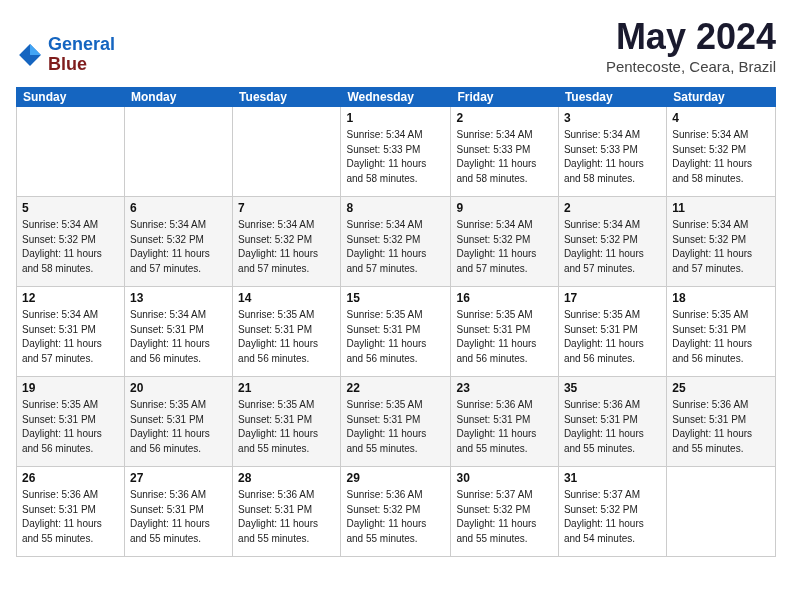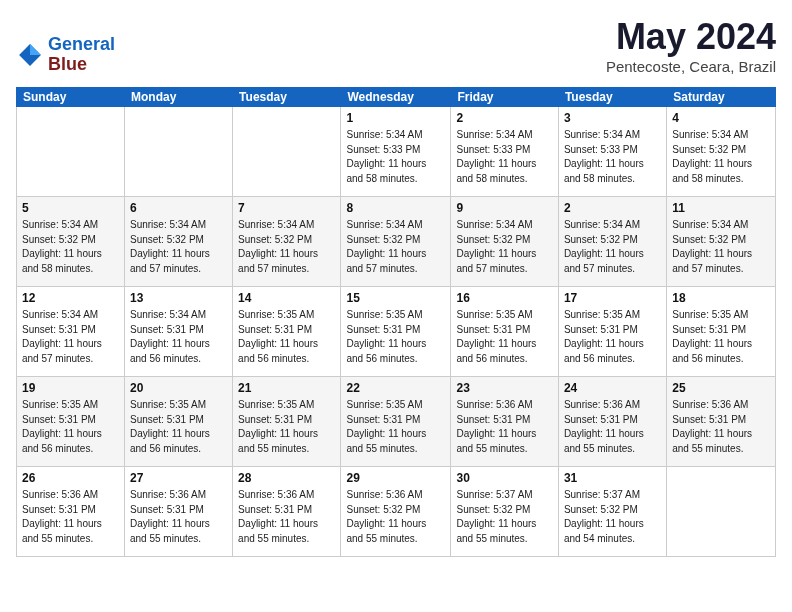--- a/index.html
+++ b/index.html
@@ -286,21 +286,21 @@
 and 55 minutes.</div>
         </td>
         <td>
           <div class="day-num">23</div>
           <div class="day-info" style="white-space: pre-line;">Sunrise: 5:36 AM
 Sunset: 5:31 PM
 Daylight: 11 hours
 and 55 minutes.</div>
         </td>
         <td>
-          <div class="day-num">24</div>
+          <div class="day-num">35</div>
           <div class="day-info" style="white-space: pre-line;">Sunrise: 5:36 AM
 Sunset: 5:31 PM
 Daylight: 11 hours
 and 55 minutes.</div>
         </td>
         <td>
           <div class="day-num">25</div>
           <div class="day-info" style="white-space: pre-line;">Sunrise: 5:36 AM
 Sunset: 5:31 PM
 Daylight: 11 hours

